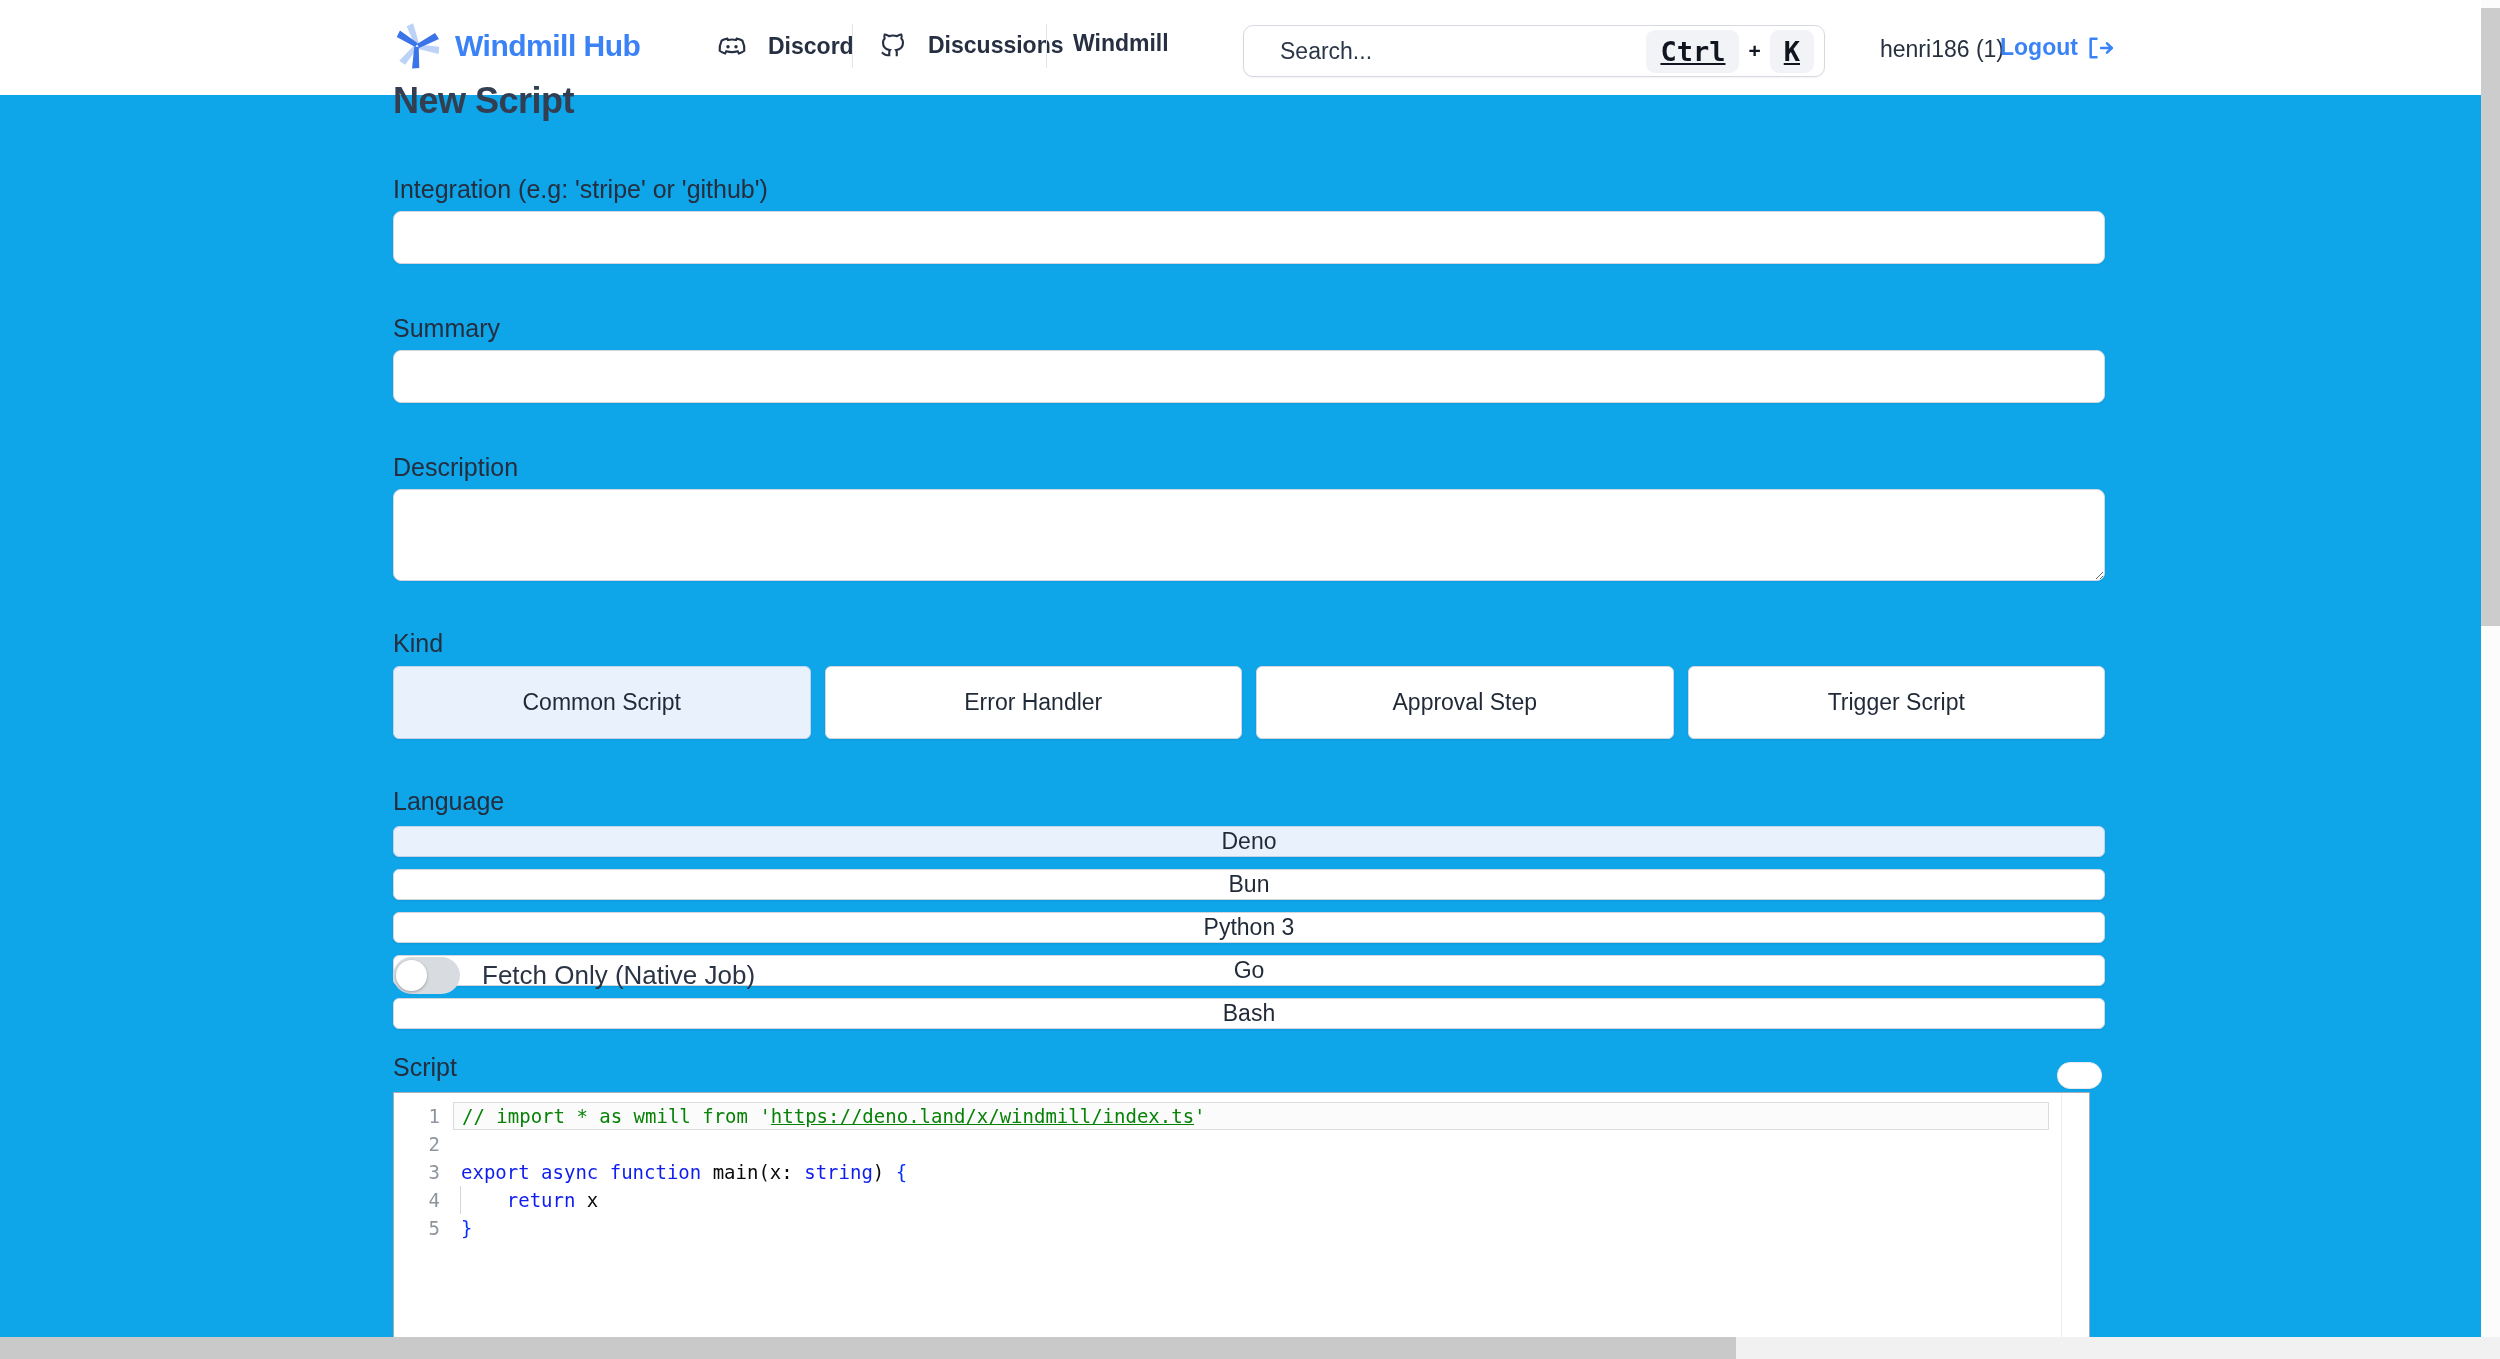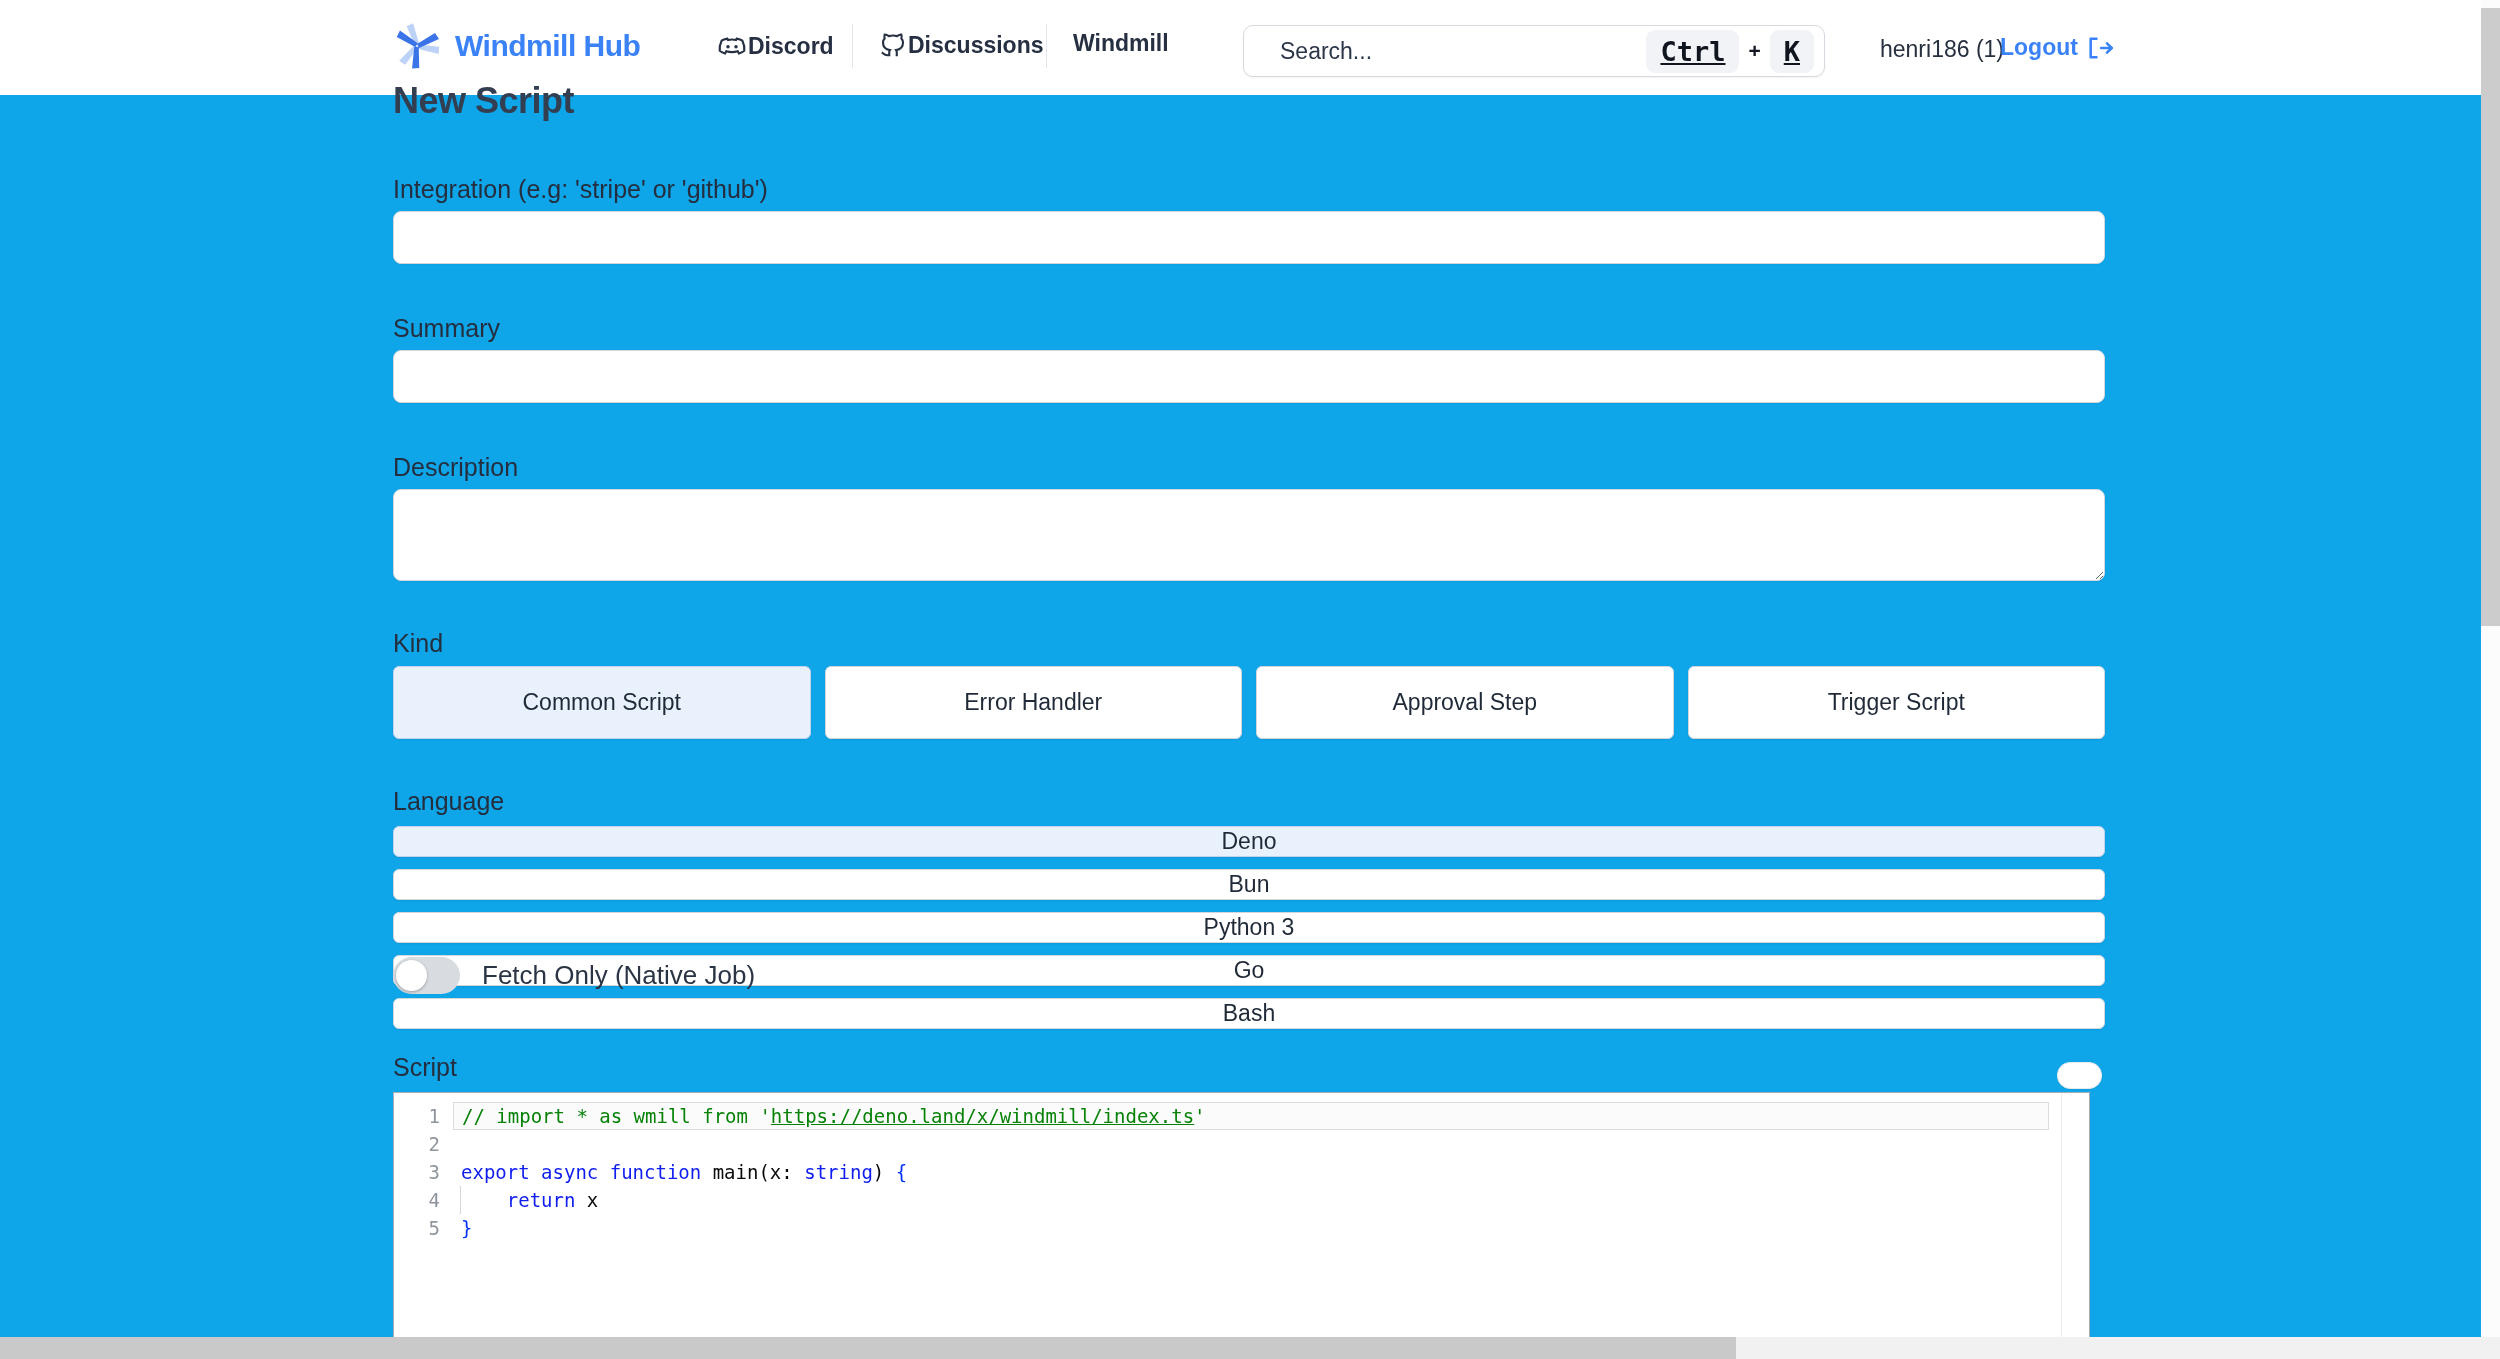--- a/index.html
+++ b/index.html
@@ -3,21 +3,21 @@
 <meta charset="utf-8">
 <style>
   html,body{margin:0;padding:0;background:#fff;}
   .page{position:relative;width:2500px;height:1359px;overflow:hidden;background:#0ea5e9;
         font-family:"Liberation Sans",sans-serif;color:#1f2937;}
 
   
   .header{position:absolute;left:0;top:0;width:2500px;height:95px;background:#fff;}
   .brand{position:absolute;left:393px;top:22px;display:flex;align-items:center;gap:14px;cursor:pointer;}
   .brand-name{font-size:30px;font-weight:bold;color:#3b82f6;letter-spacing:-0.5px;}
-  .hdr-link{position:absolute;display:flex;align-items:center;gap:0;font-size:23px;font-weight:600;color:#263042;cursor:pointer;}
+  .hdr-link{position:absolute;display:flex;align-items:center;gap:20px;font-size:23px;font-weight:600;color:#263042;cursor:pointer;}
   .hdr-ic{display:inline-flex;}
   .vdiv{position:absolute;top:24px;width:1px;height:44px;background:#e2e5ea;}
   .search{position:absolute;left:1243px;top:25px;width:582px;height:52px;border:1px solid #d6dae0;
           border-radius:10px;box-shadow:0 1px 2px rgba(0,0,0,.05);display:flex;align-items:center;
           background:#fff;box-sizing:border-box;padding:0 10px 0 34px;}
   .search input{flex:1;border:none;outline:none;font-size:23px;color:#1f2937;background:transparent;
           font-family:"Liberation Sans",sans-serif;min-width:0;}
   .search input::placeholder{color:#2b3648;opacity:1;}
   .kbd{background:#f1f3f6;border-radius:9px;padding:6px 14px;font-family:"DejaVu Sans Mono",monospace;
        font-size:27px;font-weight:bold;color:#10151f;text-decoration:underline;}

